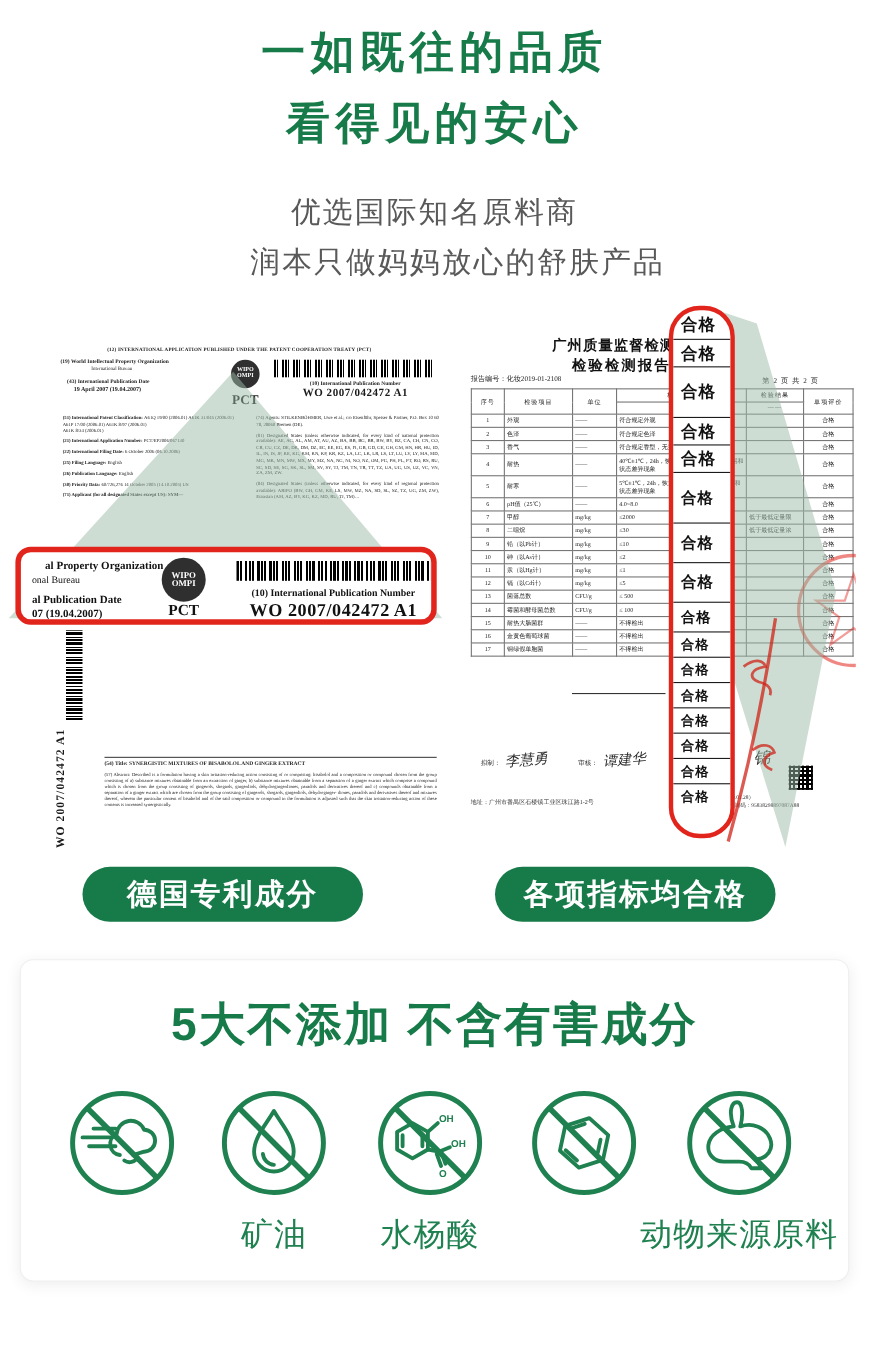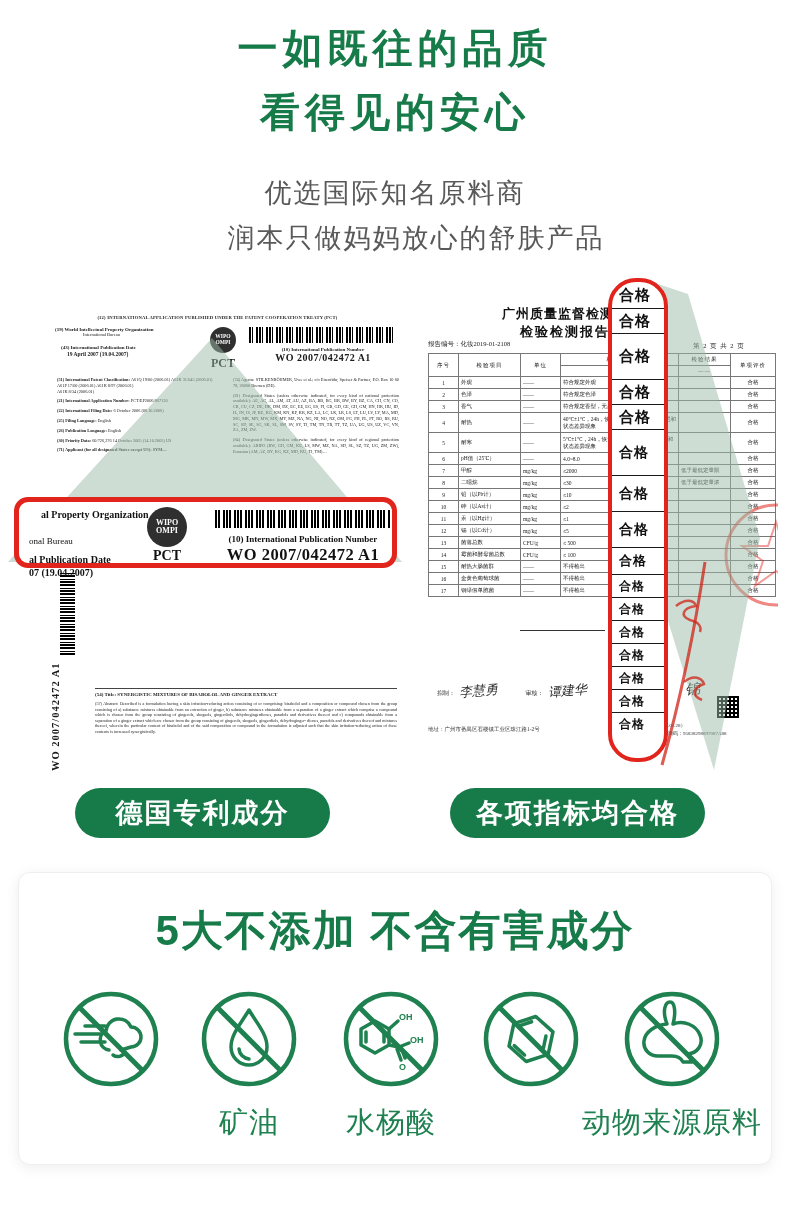--- a/index.html
+++ b/index.html
@@ -45,21 +45,21 @@
   .vbarcode{position:absolute;left:25px;top:270px;width:15px;height:82px;background:repeating-linear-gradient(0deg,#000 0 2px,#fff 2px 3px,#000 3px 4px,#fff 4px 6px,#000 6px 8px,#fff 8px 9px);}
   .vnum{position:absolute;left:15px;top:352px;height:116px;width:20px;writing-mode:vertical-rl;transform:rotate(180deg);font-size:10.5px;font-weight:bold;letter-spacing:1px;}
   .prule{position:absolute;left:60px;top:385px;width:302px;border-top:1px solid #444;}
   .p54{position:absolute;left:60px;top:389px;width:302px;font-size:5px;font-weight:bold;}
   .p57{position:absolute;left:60px;top:398px;width:302px;font-size:4.2px;line-height:1.32;text-align:justify;color:#222;}
 
   
   .callout{position:absolute;left:14px;top:227px;width:383px;height:71px;background:#fff;border:5px solid var(--red);border-radius:14px;z-index:6;font-family:"Liberation Serif",serif;color:#111;}
   .co-l{position:absolute;left:10px;top:7px;}
   .co-l1{font-size:10px;font-weight:bold;margin-left:12px;}
-  .co-l2{font-size:9px;margin-top:16px;}
+  .co-l2{font-size:9px;margin-top:2px;}
   .co-l3{font-size:10px;font-weight:bold;margin-top:8px;}
   .co-l4{font-size:10px;font-weight:bold;margin-top:2px;}
   .co-emblem{position:absolute;left:128px;top:5px;}
   .wipo.lg{width:40px;height:40px;font-size:8px;}
   .co-pct{position:absolute;left:126px;top:46px;width:44px;text-align:center;font-size:14px;font-weight:bold;}
   .co-bar{position:absolute;left:196px;top:8px;width:176px;height:18px;background:repeating-linear-gradient(90deg,#000 0 2px,#fff 2px 3px,#000 3px 5px,#fff 5px 8px,#000 8px 10px,#fff 10px 11px);}
   .co-l10{position:absolute;left:196px;top:32px;width:176px;text-align:center;font-size:9px;font-weight:bold;}
   .co-num{position:absolute;left:196px;top:43px;width:176px;text-align:center;font-size:16.5px;font-weight:bold;letter-spacing:.5px;}
 
   

